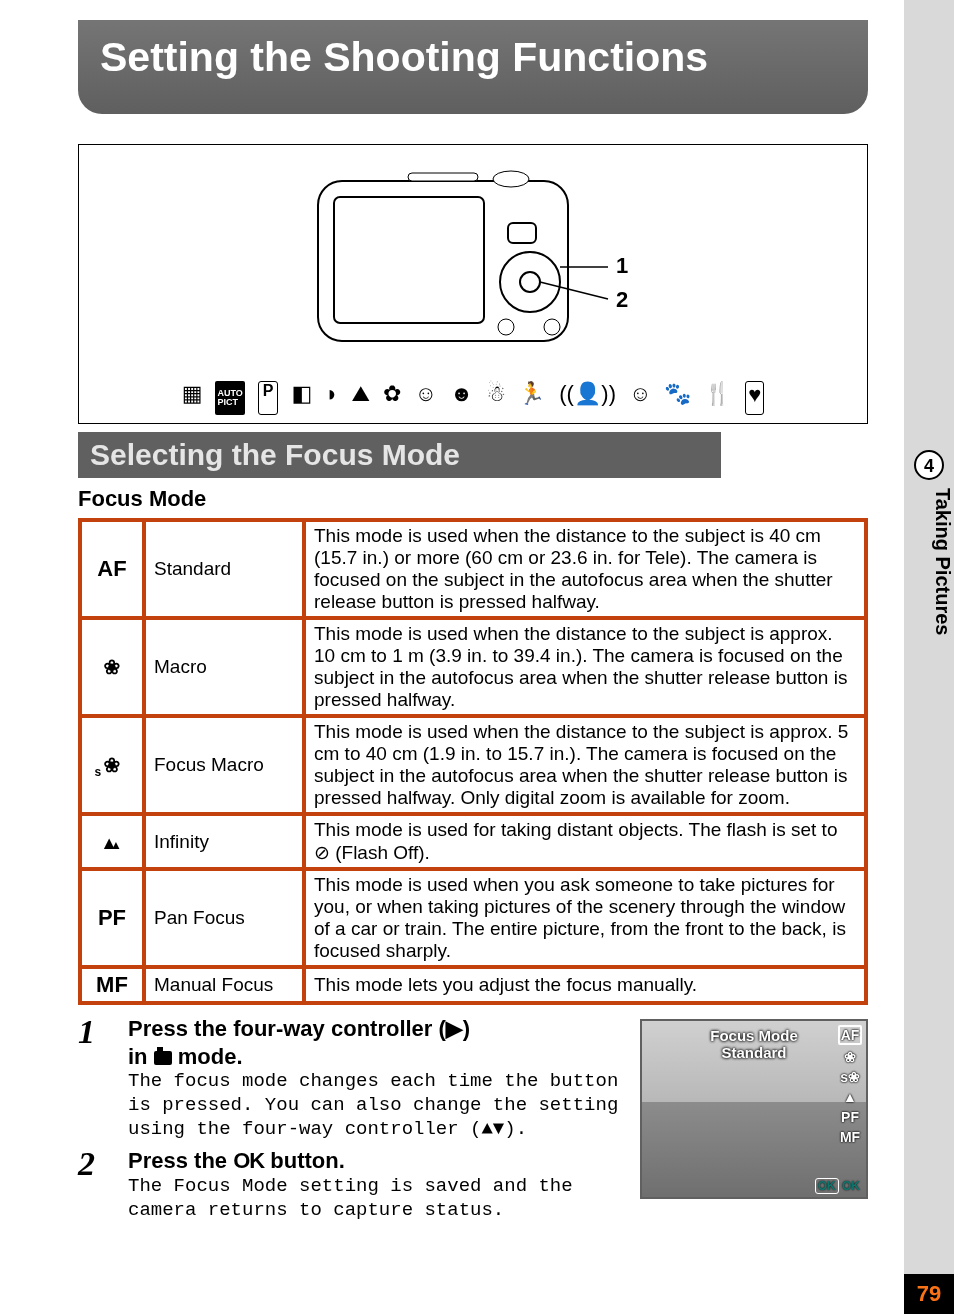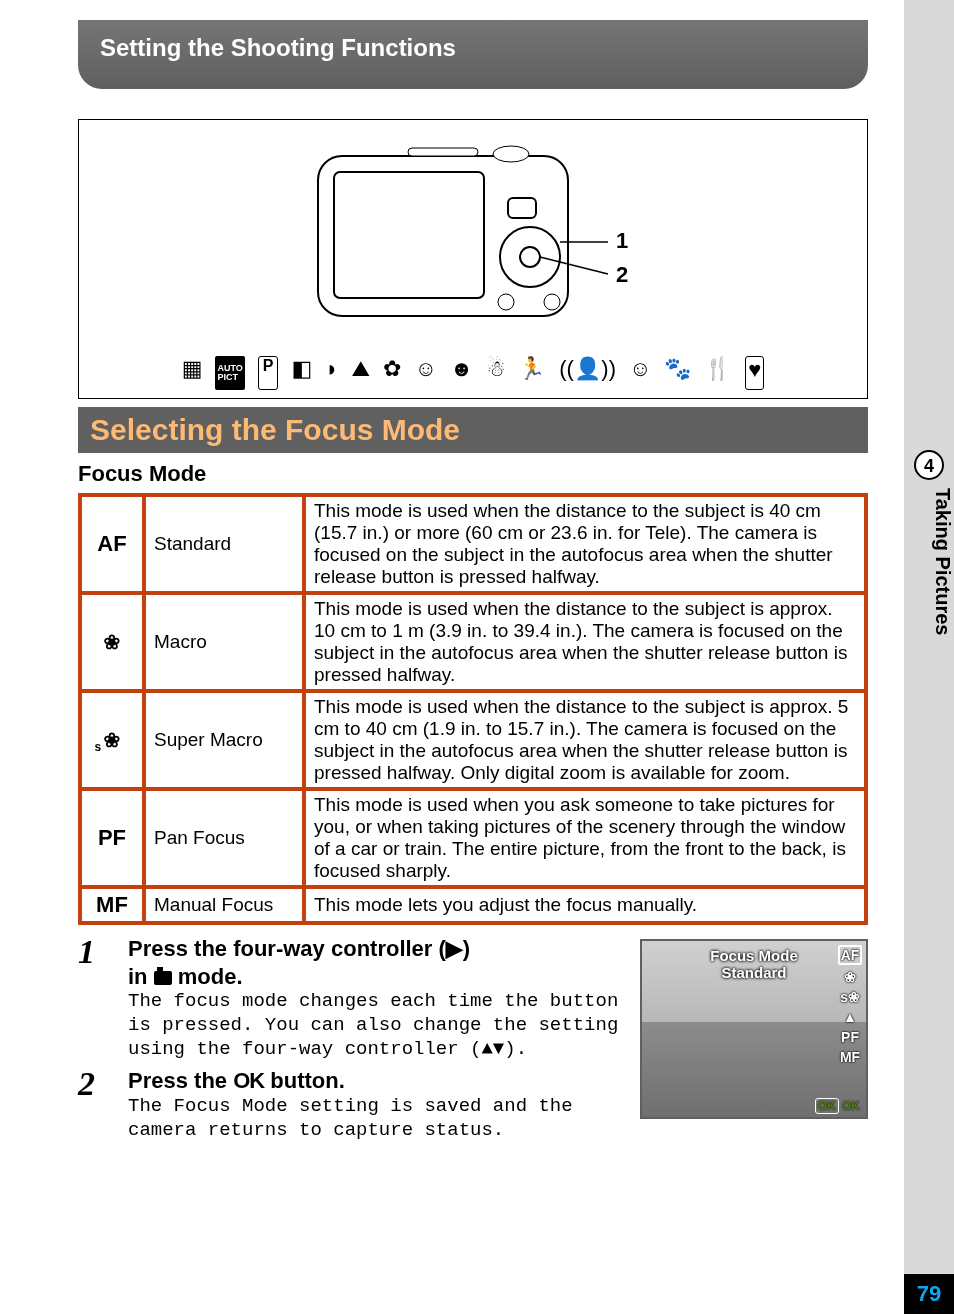--- a/index.html
+++ b/index.html
@@ -43,35 +43,35 @@
     text-orientation: mixed;
     font-weight: bold;
     font-size: 20px;
     text-align: center;
   }
   .page-number {
     position: absolute;
     right: 0; bottom: 0;
     width: 50px; height: 40px;
     background: #000;
-    color: #0ea5e9;
+    color: #f97316;
     font-weight: bold;
     font-size: 22px;
     text-align: center;
     line-height: 40px;
   }
 
   .title-banner {
     margin: 20px 0 0 78px;
     width: 790px;
-    height: 69px;
+    height: 94px;
     background: linear-gradient(to bottom, #757575, #5f5f5f);
     border-radius: 0 0 24px 24px;
     color: #fff;
-    font-size: 24px;
+    font-size: 41px;
     font-weight: bold;
     padding: 14px 0 0 22px;
   }
 
   .camera-box {
     margin: 30px 0 0 78px;
     width: 790px;
     height: 280px;
     border: 1.5px solid #000;
     display: flex;
@@ -95,23 +95,23 @@
     color:#fff;
     background:#000;
     padding:8px 2px;
     border-radius:2px;
     line-height:1;
     display:inline-block;
   }
 
   .section-header {
     margin: 8px 0 0 78px;
-    width: 790px;
+    width: 643px;
     background: #606060;
-    color: #fdba74;
+    color: #e5e5e5;
     font-size: 30px;
     font-weight: bold;
     padding: 6px 12px;
   }
   .sub-heading {
     margin: 8px 0 0 78px;
     font-size: 22px;
     font-weight: bold;
   }
 
@@ -194,21 +194,21 @@
     text-align:center;
     width:24px;
   }
   .preview-side span.selected {
     border:2px solid #fff;
     border-radius:2px;
   }
   .preview-ok {
     position:absolute;
     right:6px; bottom:4px;
-    color:#4d7c0f;
+    color:#0f766e;
     font-size:12px;
     font-weight:bold;
     text-shadow:0 0 2px #000;
   }
   .camera-icon {
     display:inline-block;
     width:18px; height:14px;
     background:#000;
     border-radius:2px;
     position:relative;
@@ -295,22 +295,27 @@
     <td class="name-cell">Standard</td>
     <td>This mode is used when the distance to the subject is 40 cm (15.7 in.) or more (60 cm or 23.6 in. for Tele). The camera is focused on the subject in the autofocus area when the shutter release button is pressed halfway.</td>
   </tr>
   <tr>
     <td class="icon-cell"><span class="flower-icon"></span></td>
     <td class="name-cell">Macro</td>
     <td>This mode is used when the distance to the subject is approx. 10 cm to 1 m (3.9 in. to 39.4 in.). The camera is focused on the subject in the autofocus area when the shutter release button is pressed halfway.</td>
   </tr>
   <tr>
     <td class="icon-cell"><span class="s-flower"></span></td>
-    <td class="name-cell">Super Macro</td>
+    <td class="name-cell">Focus Macro</td>
     <td>This mode is used when the distance to the subject is approx. 5 cm to 40 cm (1.9 in. to 15.7 in.). The camera is focused on the subject in the autofocus area when the shutter release button is pressed halfway. Only digital zoom is available for zoom.</td>
+  </tr>
+  <tr>
+    <td class="icon-cell"><span class="mountain-icon"></span></td>
+    <td class="name-cell">Infinity</td>
+    <td>This mode is used for taking distant objects. The flash is set to ⊘ (Flash Off).</td>
   </tr>
   <tr>
     <td class="icon-cell">PF</td>
     <td class="name-cell">Pan Focus</td>
     <td>This mode is used when you ask someone to take pictures for you, or when taking pictures of the scenery through the window of a car or train. The entire picture, from the front to the back, is focused sharply.</td>
   </tr>
   <tr>
     <td class="icon-cell">MF</td>
     <td class="name-cell">Manual Focus</td>
     <td>This mode lets you adjust the focus manually.</td>

